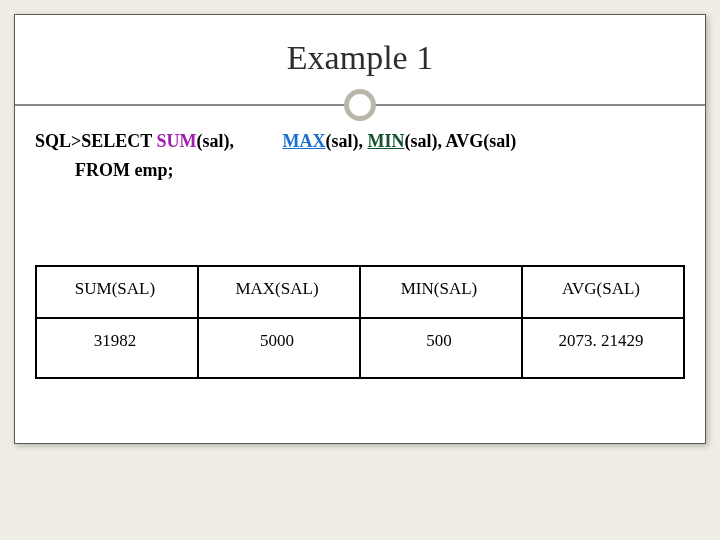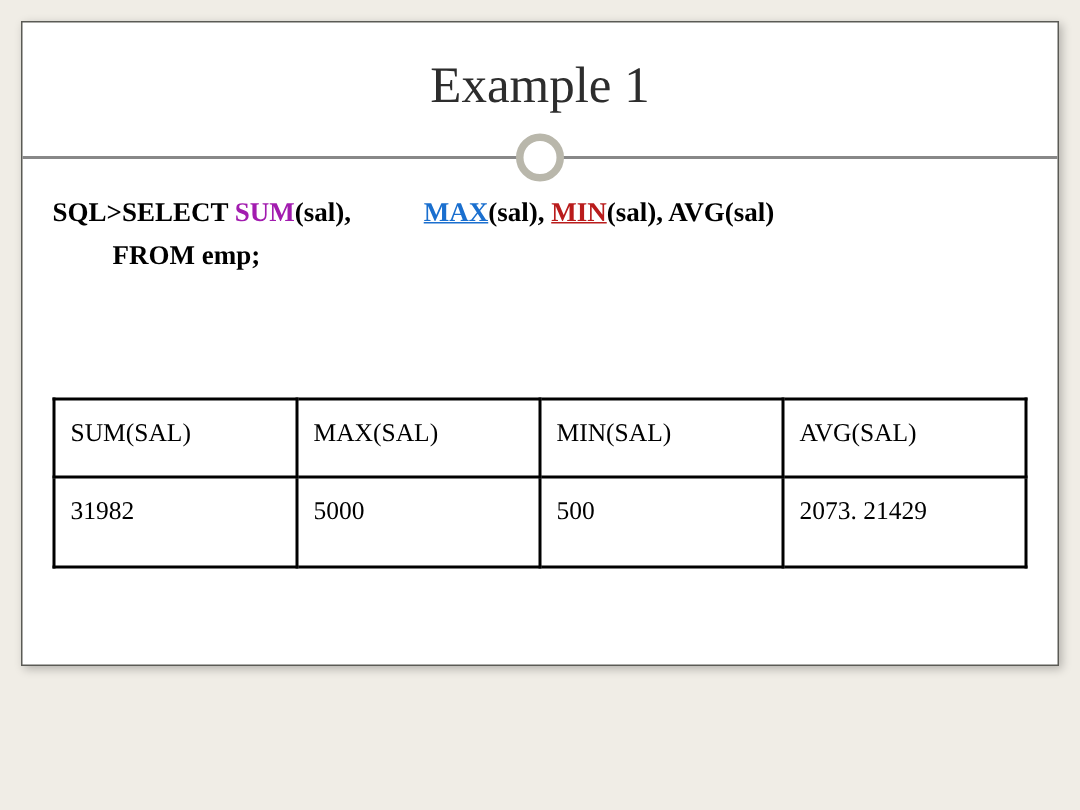--- a/index.html
+++ b/index.html
@@ -56,33 +56,33 @@
     margin: 4px 20px 0 20px;
     font-family: 'Times New Roman', Times, serif;
     font-size: 18px;
     font-weight: bold;
     color: #000;
     line-height: 1.6;
   }
   .sql-line2 { padding-left: 40px; }
   .kw-sum { color: #a21caf; }
   .kw-max { color: #1a6fcf; text-decoration: underline; margin-left: 44px; }
-  .kw-min { color: #b91c1c; text-decoration: underline; }
+  .kw-min { color: #14532d; text-decoration: underline; }
   .kw-avg { color: #000000; }
   .result-table {
     margin: 80px 20px 0 20px;
     border-collapse: collapse;
     width: calc(100% - 40px);
     table-layout: fixed;
   }
   .result-table th,
   .result-table td {
     border: 2px solid #000;
     padding: 12px 14px 26px 10px;
-    text-align: left;
+    text-align: center;
     font-family: Georgia, serif;
     font-size: 17px;
     font-weight: normal;
     vertical-align: top;
   }
   .result-table th {
     font-weight: normal;
     padding-bottom: 18px;
   }
 </style>

